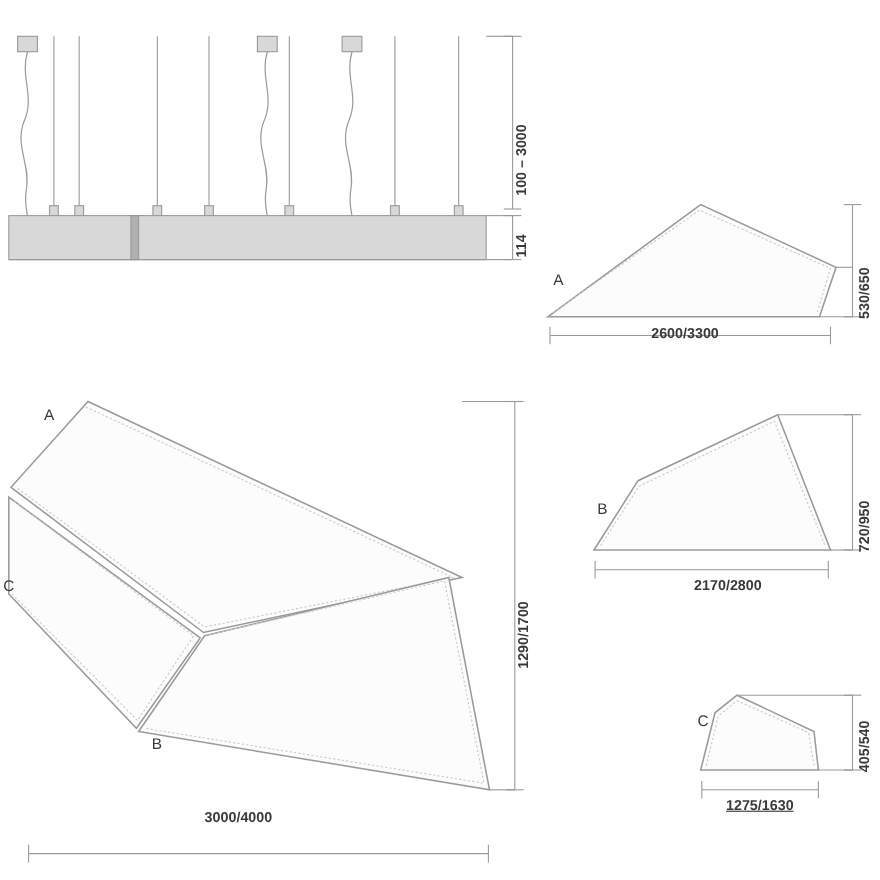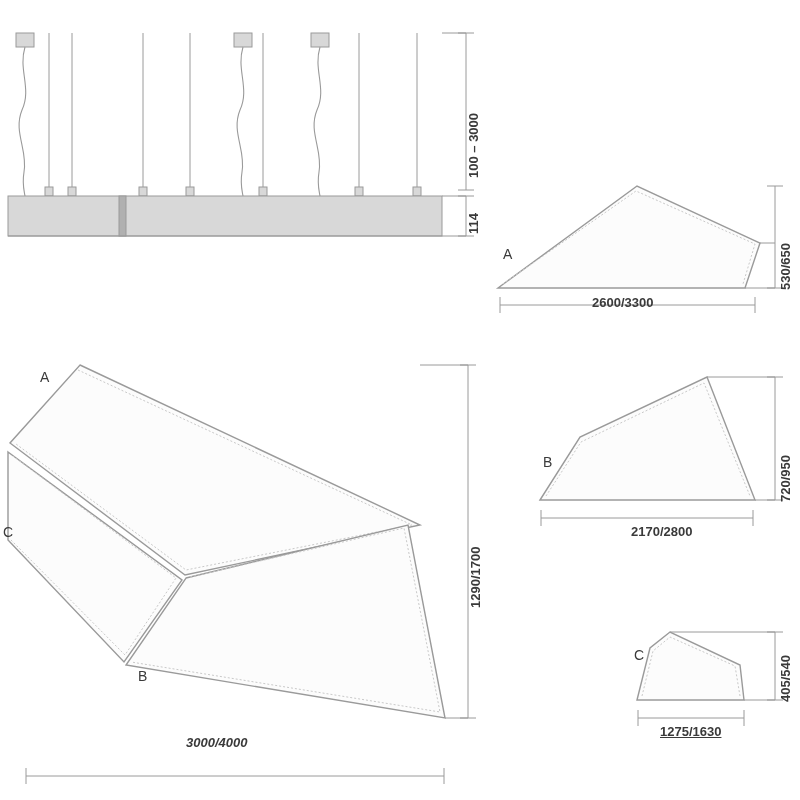--- a/index.html
+++ b/index.html
@@ -180,21 +180,21 @@
 <div class="dim-label vert" style="left:466px; top:178px;">100 – 3000</div>
 
 <div class="dim-label vert" style="left:466px; top:234px;">114</div>
 
 <div class="part-label" style="left:40px; top:369px;">A</div>
 <div class="part-label" style="left:138px; top:668px;">B</div>
 <div class="part-label" style="left:3px; top:524px;">C</div>
 
 <div class="dim-label vert" style="left:468px; top:608px;">1290/1700</div>
 
-<div class="dim-label" style="left:186px; top:735px;font-style:italic;">3000/4000</div>
+<div class="dim-label" style="left:186px; top:735px;">3000/4000</div>
 
 <div class="part-label" style="left:503px; top:246px;">A</div>
 <div class="dim-label vert" style="left:778px; top:290px;">530/650</div>
 <div class="dim-label" style="left:592px; top:295px;text-align:right;">2600/3300</div>
 
 <div class="part-label" style="left:543px; top:454px;">B</div>
 <div class="dim-label vert" style="left:778px; top:502px;">720/950</div>
 <div class="dim-label" style="left:611px; top:524px;margin-left:20px;">2170/2800</div>
 
 <div class="part-label" style="left:634px; top:647px;">C</div>

